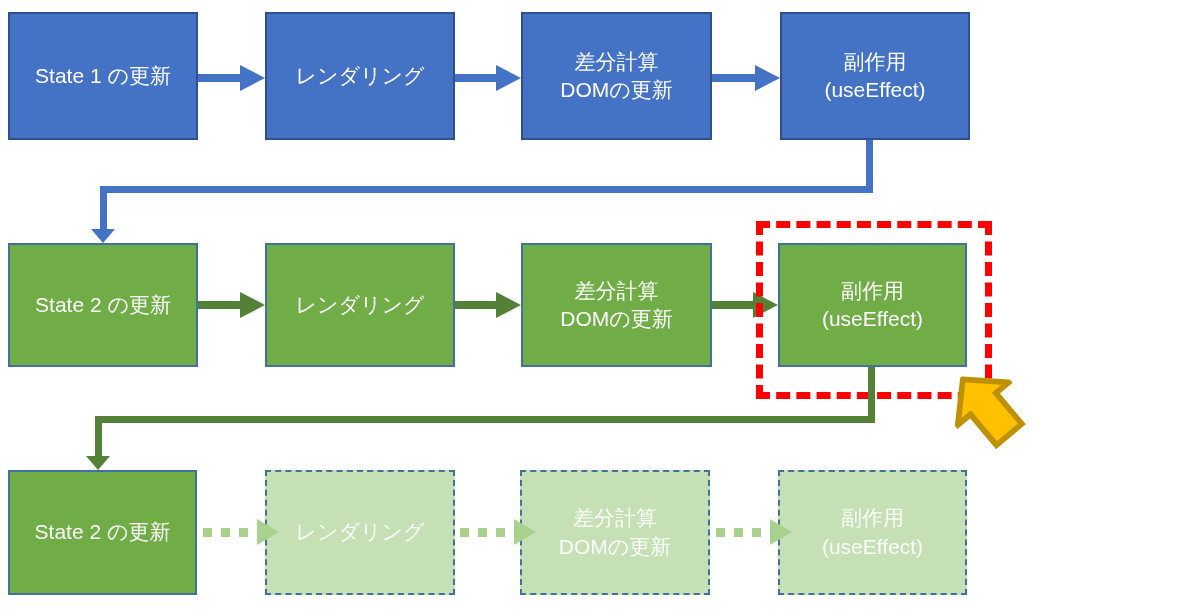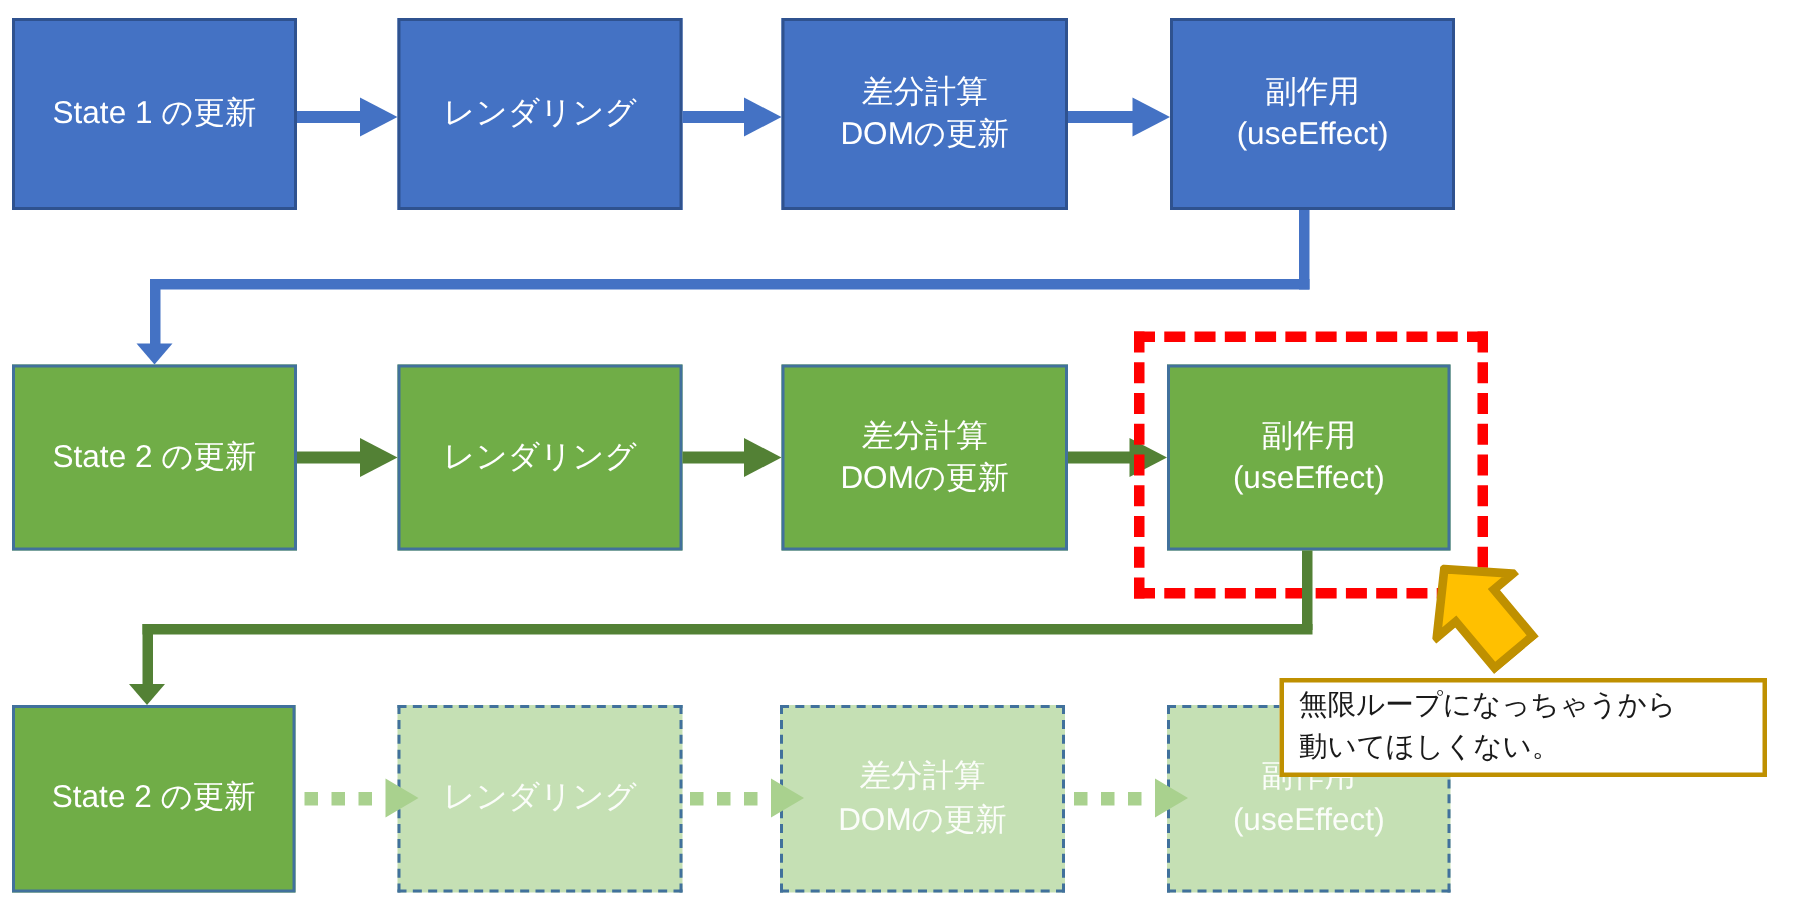--- a/index.html
+++ b/index.html
@@ -138,18 +138,14 @@
       <span class="dot"></span>
       <span class="tri-light"></span>
   </div>
 
   <div class="orange-arrow">
     <svg width="72" height="78" viewBox="0 0 100 108">
       <polygon points="50,4 96,48 73,48 73,104 27,104 27,48 4,48" fill="#FFC000" stroke="#BF9000" stroke-width="8" stroke-linejoin="miter"></polygon>
     </svg>
   </div>
 
-  <div class="callout">
-    <div class="callout-text">無限ループになっちゃうから
-動いてほしくない。</div>
-  </div>
 
 </div>
 
 </body></html>

